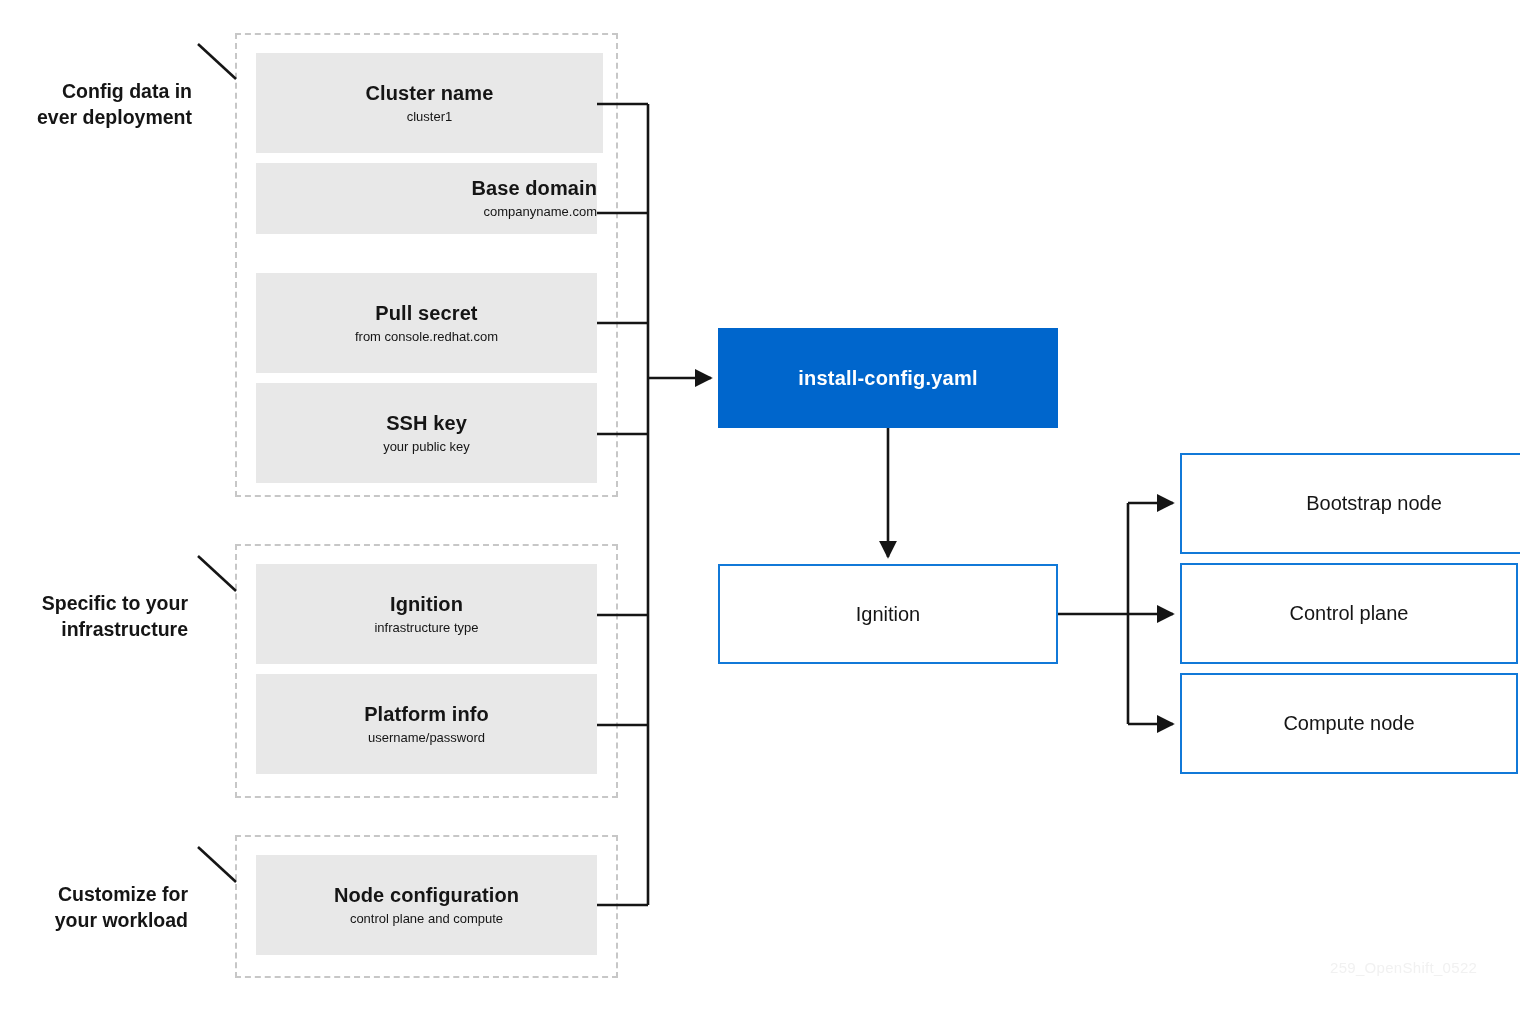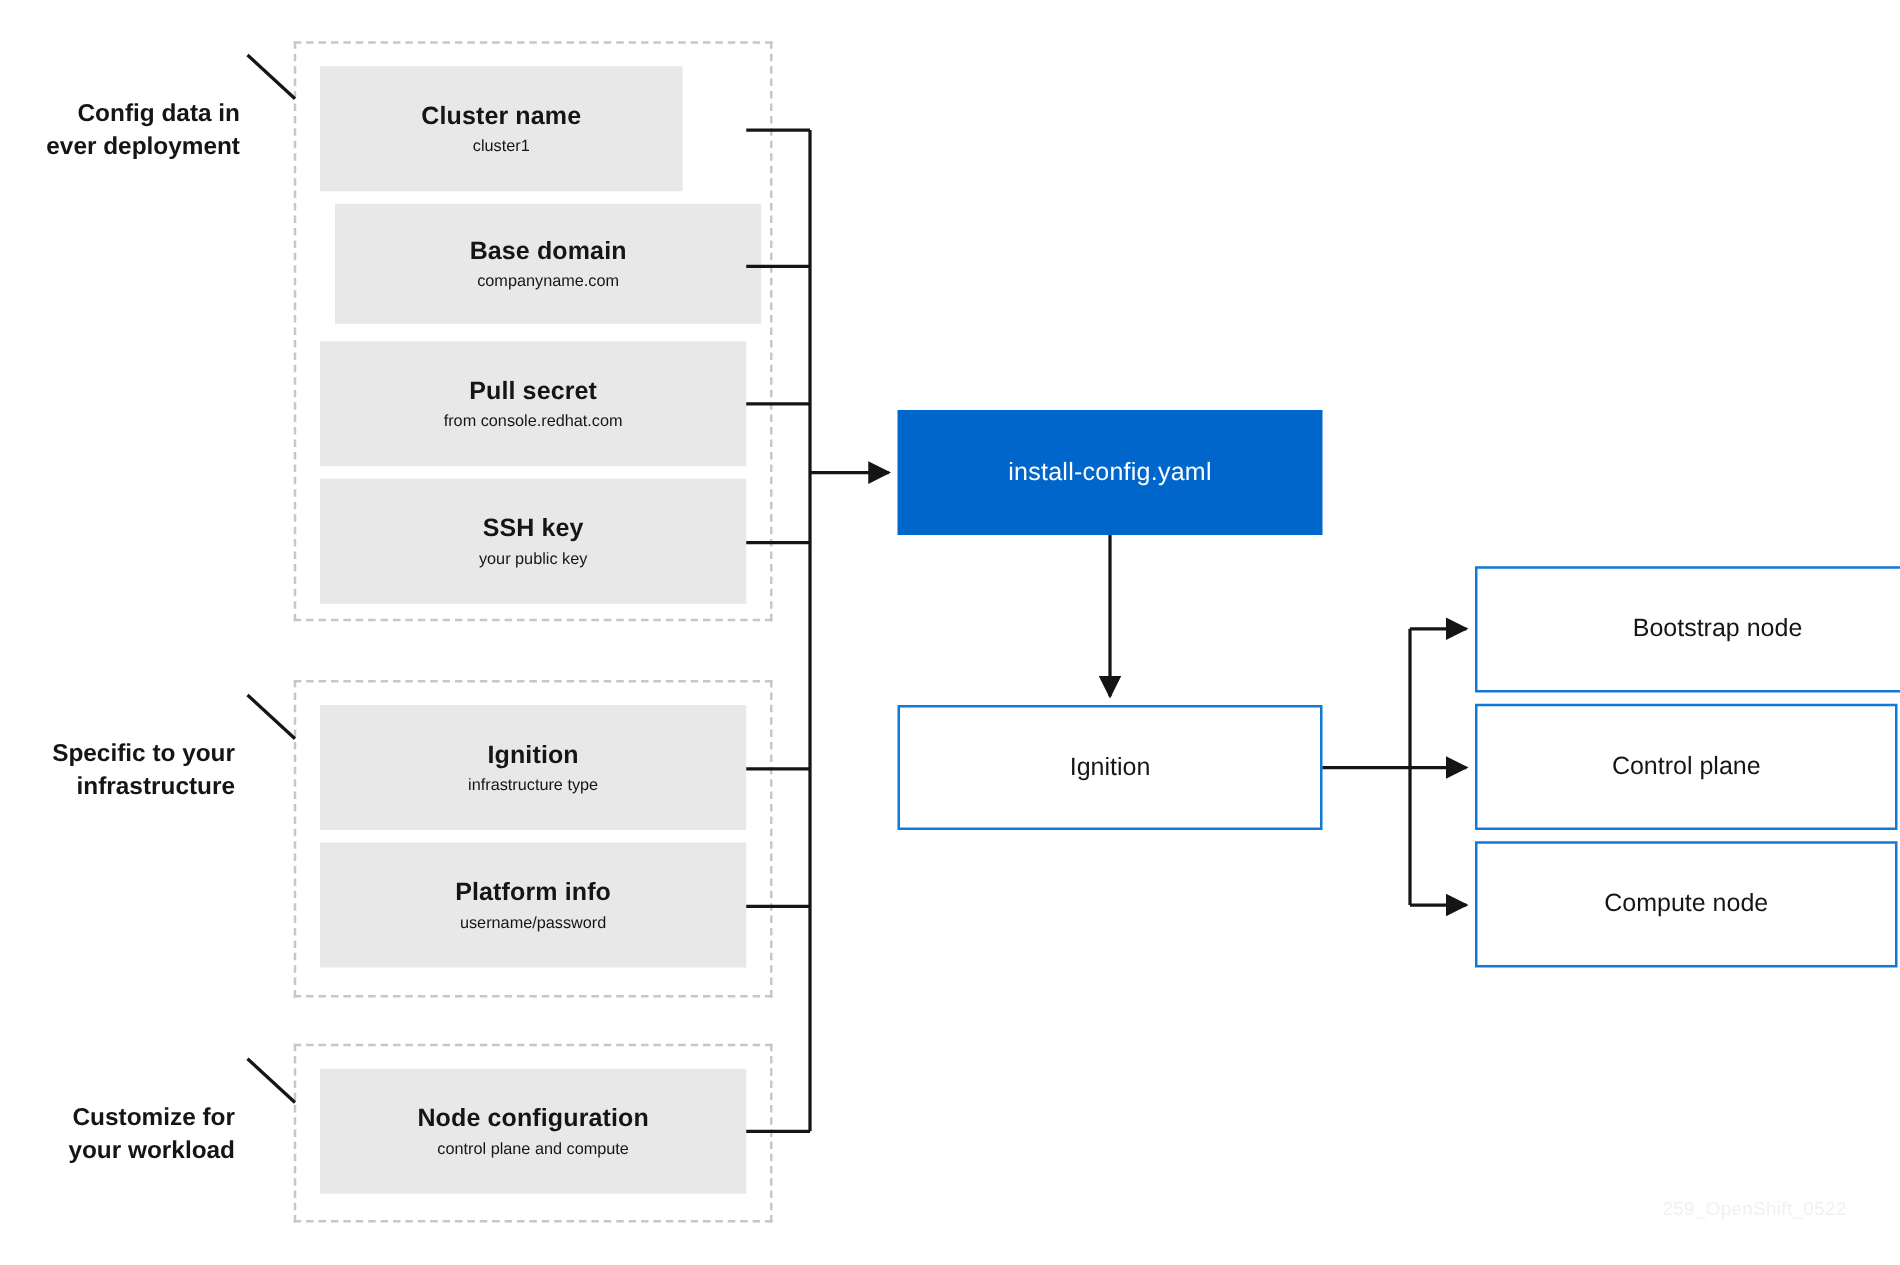--- a/index.html
+++ b/index.html
@@ -66,21 +66,21 @@
 
   
   .blue-box {
     position: absolute;
     background: #0066cc;
     color: #ffffff;
     display: flex;
     align-items: center;
     justify-content: center;
     font-size: 20px;
-    font-weight: normal;
+    font-weight: bold;
     box-sizing: border-box;
     letter-spacing: 0.2px;
   }
 
   
   .outline-box {
     position: absolute;
     background: #ffffff;
     border: 2px solid #1179d8;
     color: #151515;
@@ -120,26 +120,26 @@
   <div class="dashed-group" style="left:235px; top:544px; width:383px; height:254px;"></div>
   <div class="dashed-group" style="left:235px; top:835px; width:383px; height:143px;"></div>
 
   <div class="group-label" style="left:0px; top:31px; width:192px;">Config data in
 ever deployment</div>
   <div class="group-label" style="left:0px; top:543px; width:188px;">Specific to your
 infrastructure</div>
   <div class="group-label" style="left:0px; top:834px; width:188px;">Customize for
 your workload</div>
 
-  <div class="config-card" style="left:256px; top:53px; width:290px; height:100px;">
+  <div class="config-card" style="left:256px; top:53px; width:347px; height:100px;">
     <div class="card-title">Cluster name</div>
     <div class="card-sub">cluster1</div>
   </div>
 
-  <div class="config-card" style="left:268px; top:163px; width:341px; height:96px;">
+  <div class="config-card" style="left:256px; top:163px; width:341px; height:71px;align-items:flex-end;">
     <div class="card-title">Base domain</div>
     <div class="card-sub">companyname.com</div>
   </div>
 
   <div class="config-card" style="left:256px; top:273px; width:341px; height:100px;">
     <div class="card-title">Pull secret</div>
     <div class="card-sub">from console.redhat.com</div>
   </div>
 
   <div class="config-card" style="left:256px; top:383px; width:341px; height:100px;">

